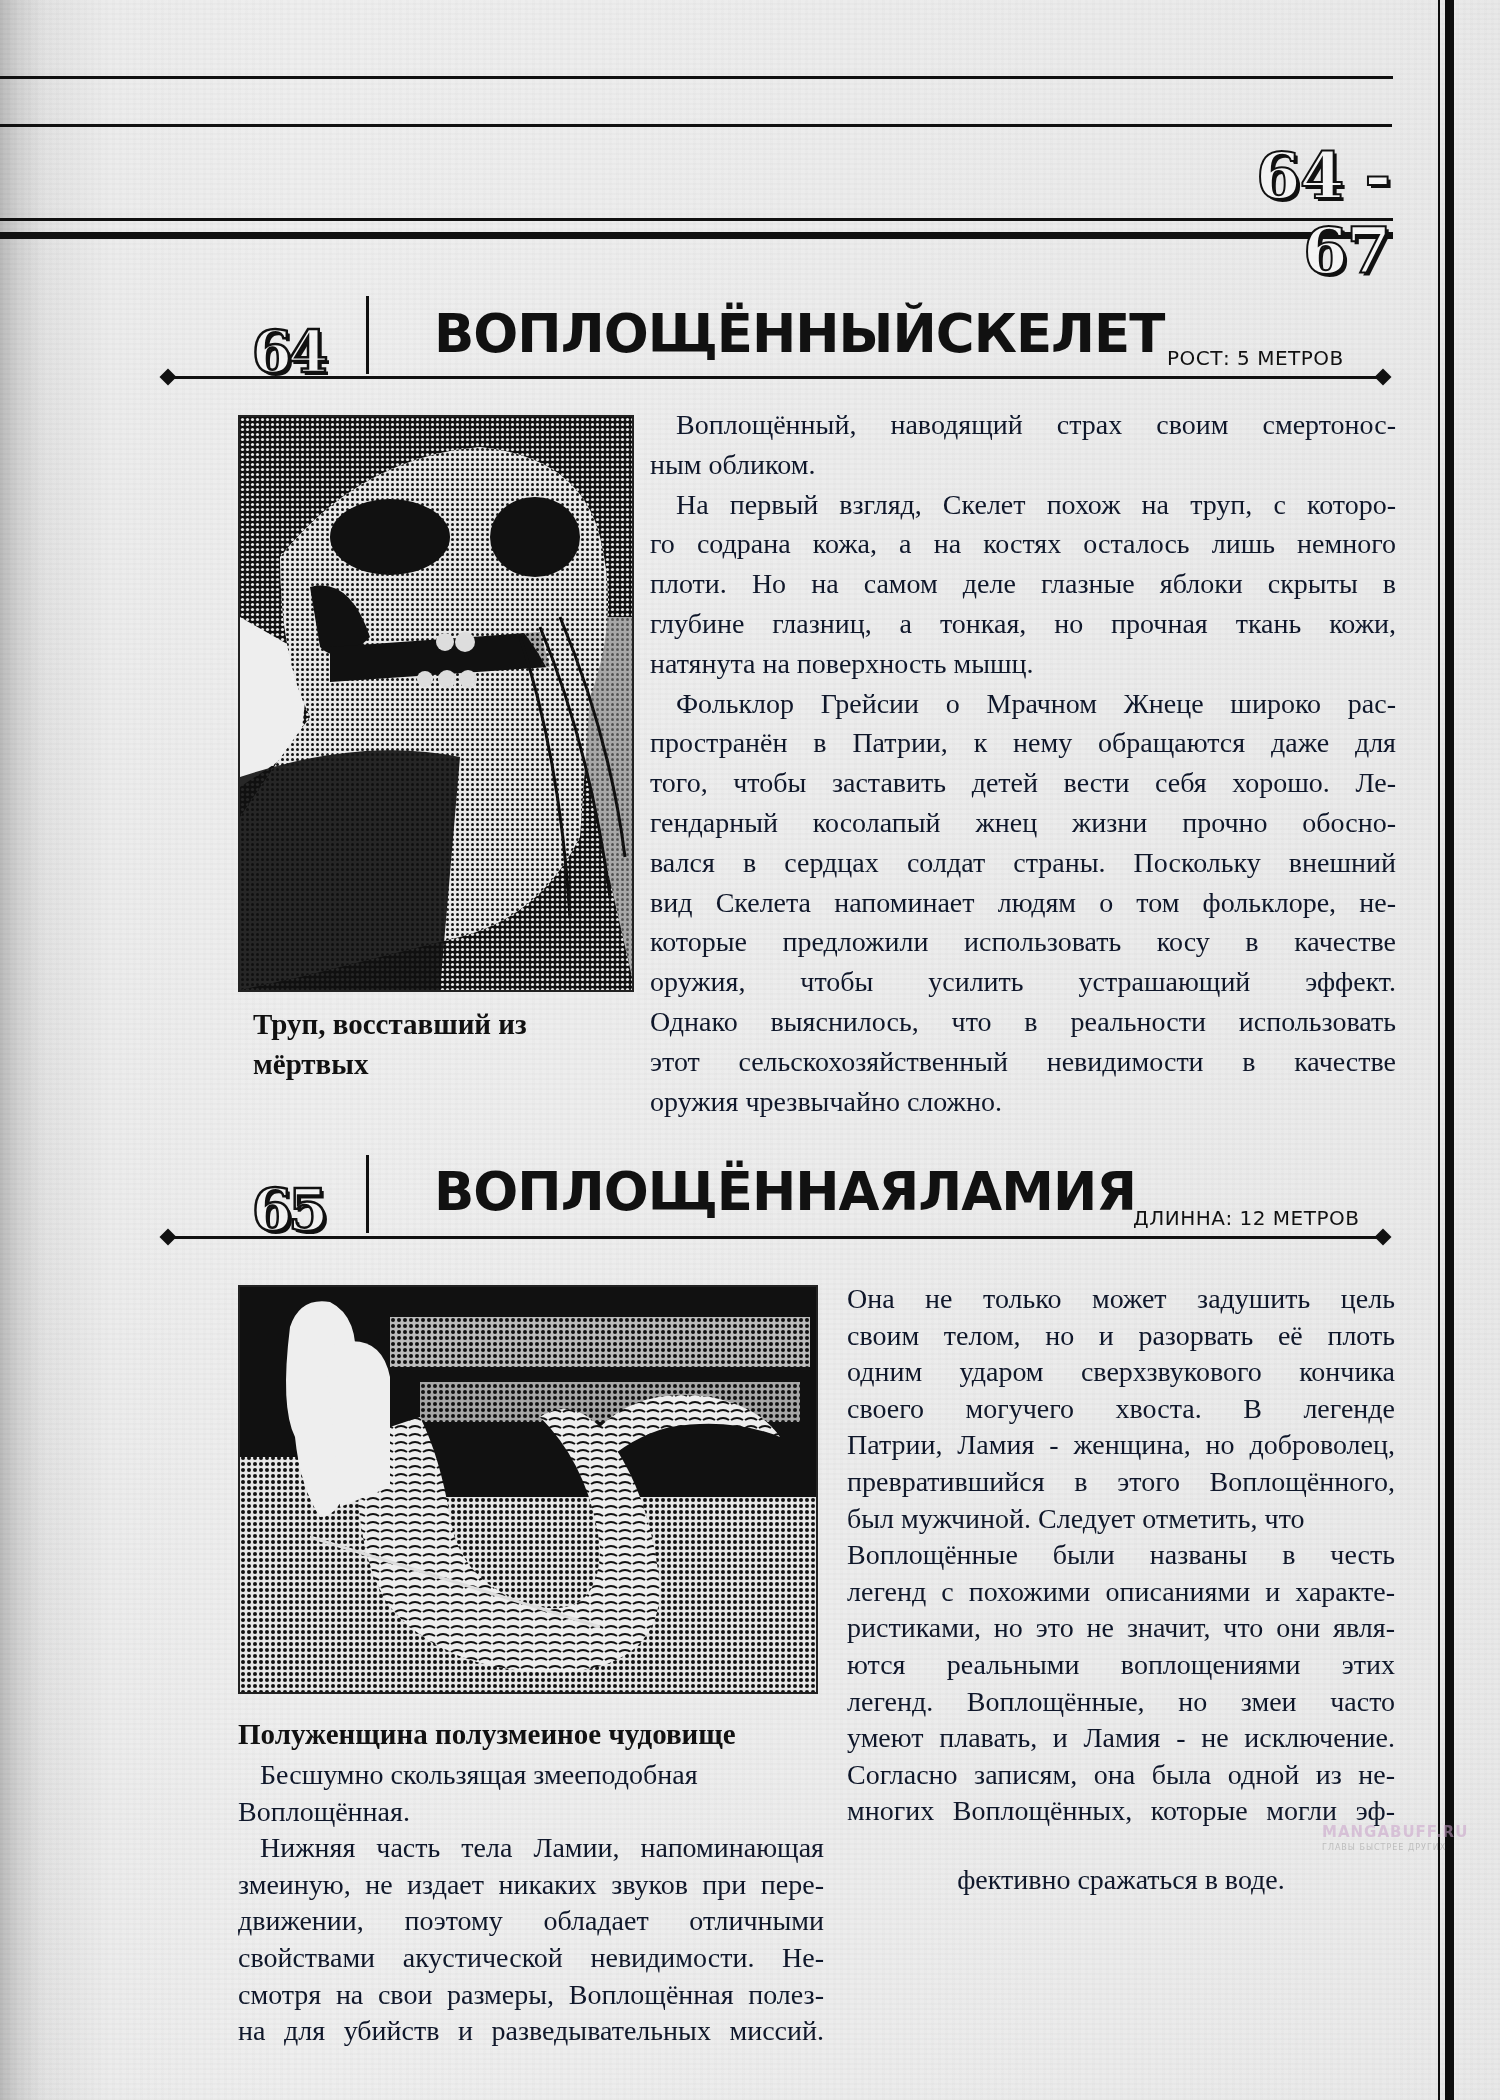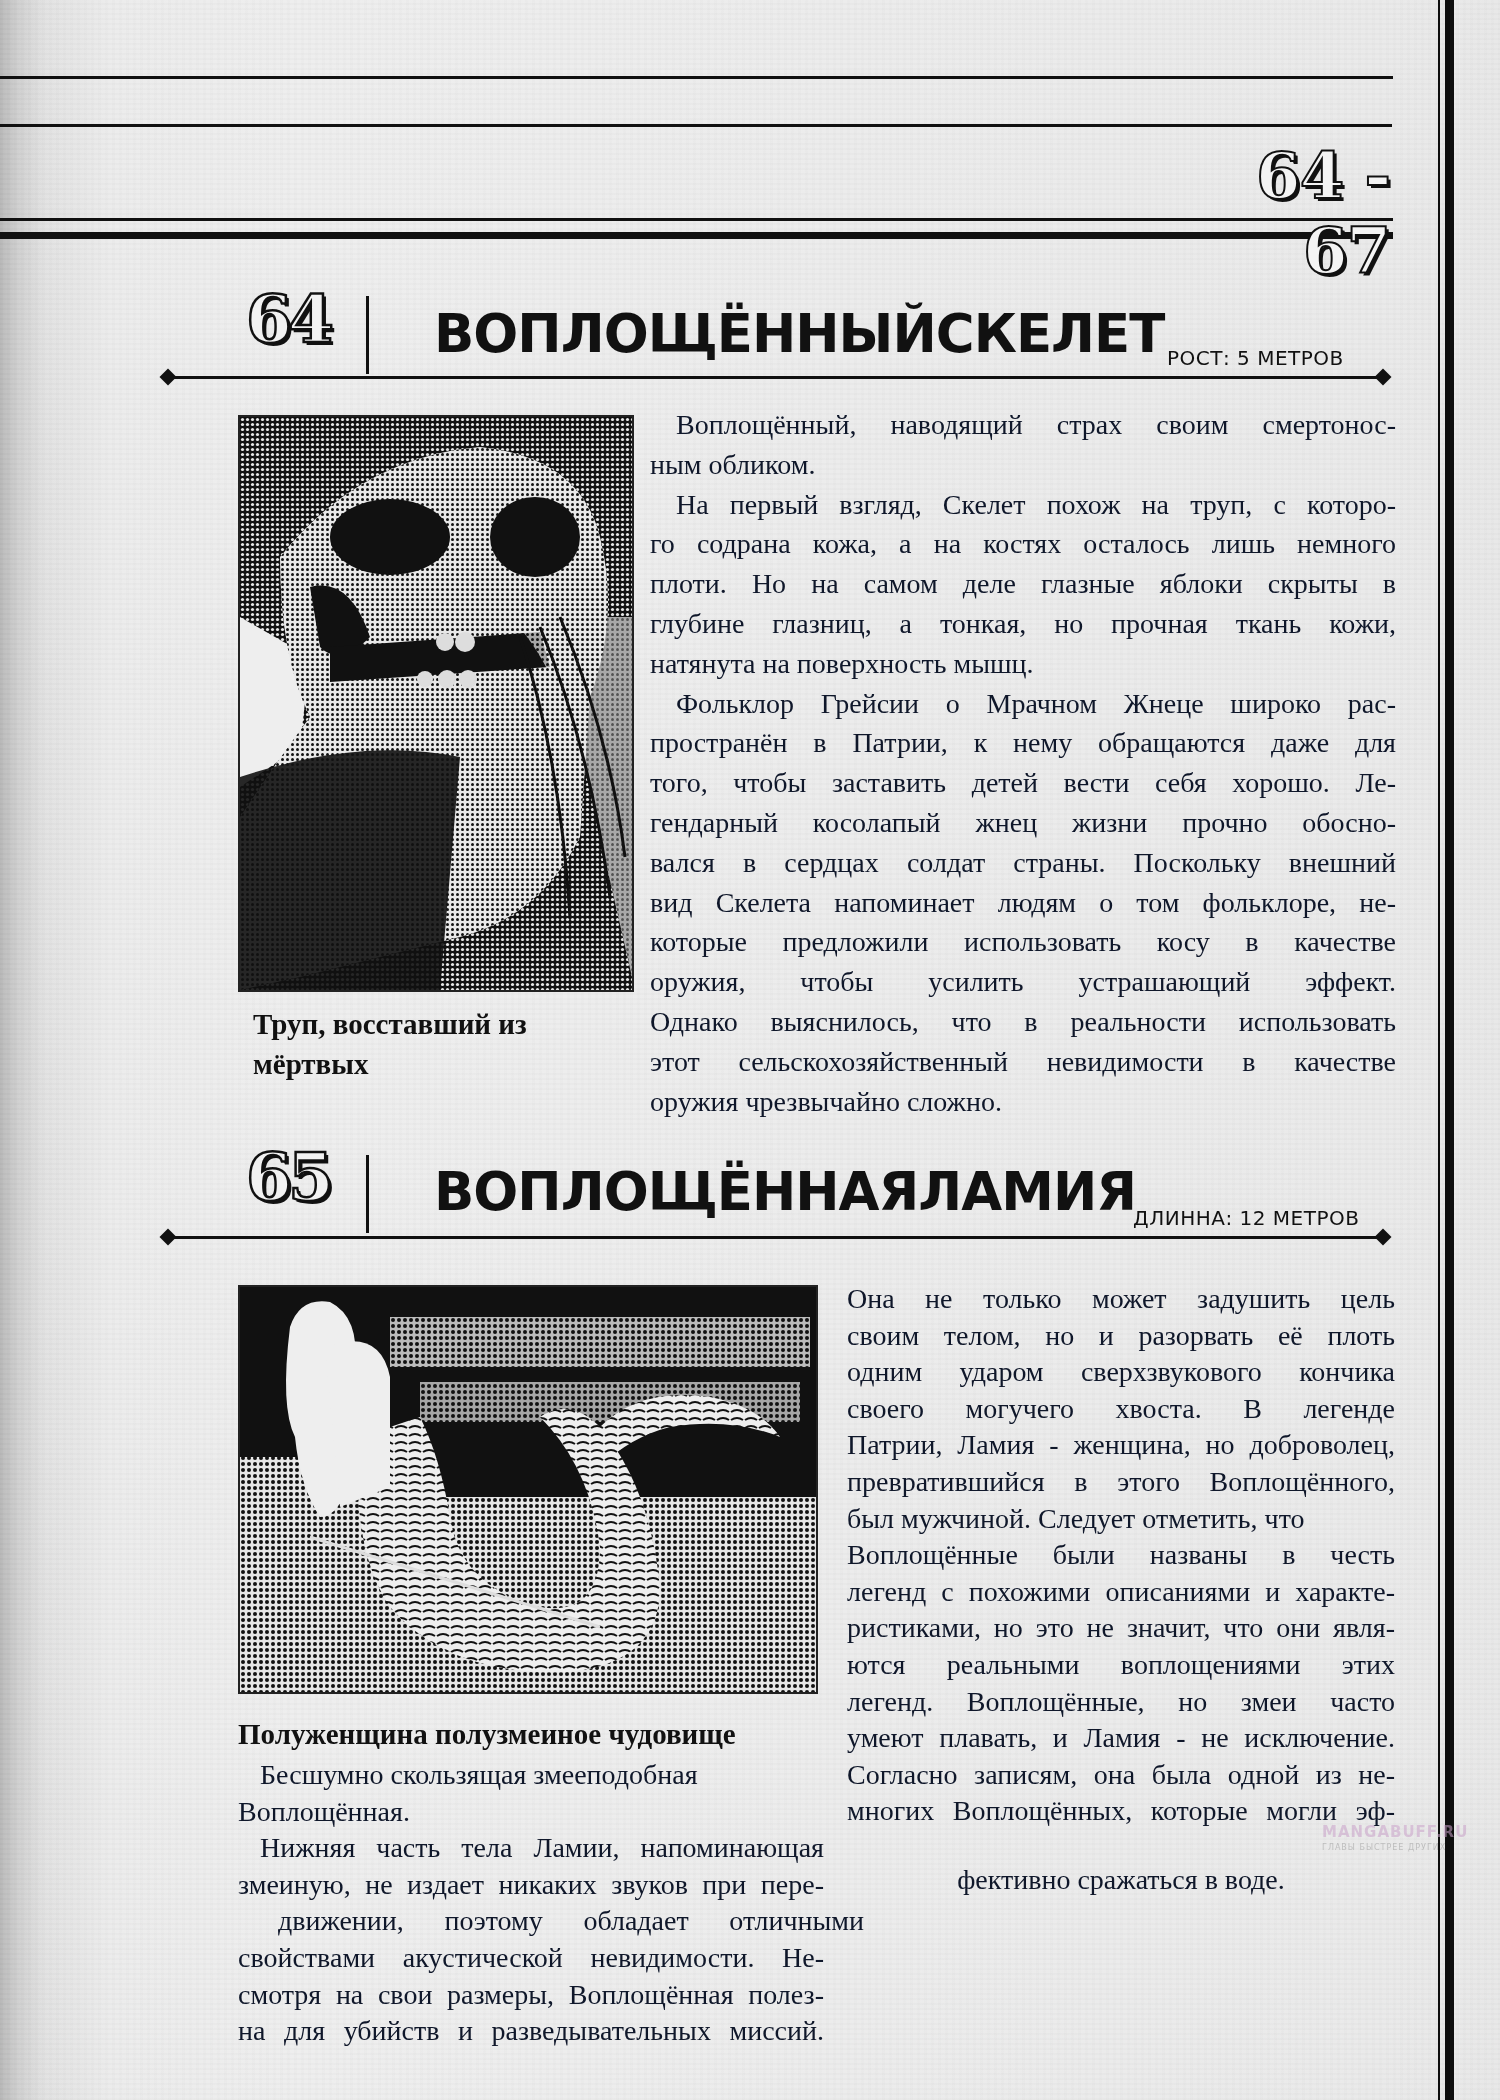--- a/index.html
+++ b/index.html
@@ -26,23 +26,23 @@
   .page-range {
     position: absolute; left: 1170px; top: 138px; width: 220px; text-align: right;
     font-family: "DejaVu Serif", serif; font-size: 64px; font-weight: bold;
     color: #f4f4f4; letter-spacing: -1px;
     -webkit-text-stroke: 2px #111;
     text-shadow: 3px 3px 0 #111;
   }
 
   .sec-num {
     position: absolute; width: 140px; text-align: center;
-    font-family: "DejaVu Serif", serif; font-size: 66px; font-weight: bold;
+    font-family: "DejaVu Serif", serif; font-size: 58px; font-weight: bold;
     color: #f2f2f2; -webkit-text-stroke: 2.5px #111;
-    text-shadow: 3px 3px 0 #111; letter-spacing: -4px;
+    text-shadow: 3px 3px 0 #111; letter-spacing: -4px; margin-top: 38px;
   }
   .sec-divider { position: absolute; width: 3px; background: #111; }
   .sec-title {
     position: absolute;
     font-family: "DejaVu Sans", sans-serif; font-weight: bold; font-size: 54px;
     letter-spacing: -1px; color: #111; white-space: nowrap;
     transform: scaleX(0.98); transform-origin: left;
   }
   .sec-stat {
     position: absolute; font-family: "DejaVu Sans", sans-serif; font-size: 20px;
@@ -204,21 +204,21 @@
     </svg>
   </div>
 
   <div class="caption" style="left:238px;top:1714px;">Полуженщина полузмеиное чудовище</div>
 
   <div class="text-block" id="body65left" style="left:238px;top:1757px;width:586px;">
       <div class="text-line" style="top: 0px; left: 22px; width: 564px; line-height: 36.6px; white-space: nowrap;">Бесшумно скользящая змееподобная</div>
       <div class="text-line" style="top: 36.6px; left: 0px; width: 586px; line-height: 36.6px; white-space: nowrap;">Воплощённая.</div>
       <div class="text-line justify" style="top: 73.2px; left: 22px; width: 564px; line-height: 36.6px; white-space: nowrap;">Нижняя часть тела Ламии, напоминающая</div>
       <div class="text-line justify" style="top: 109.8px; left: 0px; width: 586px; line-height: 36.6px; white-space: nowrap;">змеиную, не издает никаких звуков при пере-</div>
-      <div class="text-line justify" style="top: 146.4px; left: 0px; width: 586px; line-height: 36.6px; white-space: nowrap; margin-left: 40px;">движении, поэтому обладает отличными</div>
+      <div class="text-line justify" style="top: 146.4px; left: 0px; width: 586px; line-height: 36.6px; white-space: nowrap;">движении, поэтому обладает отличными</div>
       <div class="text-line justify" style="top: 183px; left: 0px; width: 586px; line-height: 36.6px; white-space: nowrap;">свойствами акустической невидимости. Не-</div>
       <div class="text-line justify" style="top: 219.6px; left: 0px; width: 586px; line-height: 36.6px; white-space: nowrap;">смотря на свои размеры, Воплощённая полез-</div>
       <div class="text-line justify" style="top: 256.2px; left: 0px; width: 586px; line-height: 36.6px; white-space: nowrap;">на для убийств и разведывательных миссий.</div>
     </div>
   <div class="text-block" id="body65right" style="left:847px;top:1281px;width:548px;">
       <div class="text-line justify" style="top: 0px; left: 0px; width: 548px; line-height: 36.6px; white-space: nowrap;">Она не только может задушить цель</div>
       <div class="text-line justify" style="top: 36.6px; left: 0px; width: 548px; line-height: 36.6px; white-space: nowrap;">своим телом, но и разорвать её плоть</div>
       <div class="text-line justify" style="top: 73.2px; left: 0px; width: 548px; line-height: 36.6px; white-space: nowrap;">одним ударом сверхзвукового кончика</div>
       <div class="text-line justify" style="top: 109.8px; left: 0px; width: 548px; line-height: 36.6px; white-space: nowrap;">своего могучего хвоста. В легенде</div>
       <div class="text-line justify" style="top: 146.4px; left: 0px; width: 548px; line-height: 36.6px; white-space: nowrap;">Патрии, Ламия - женщина, но доброволец,</div>

